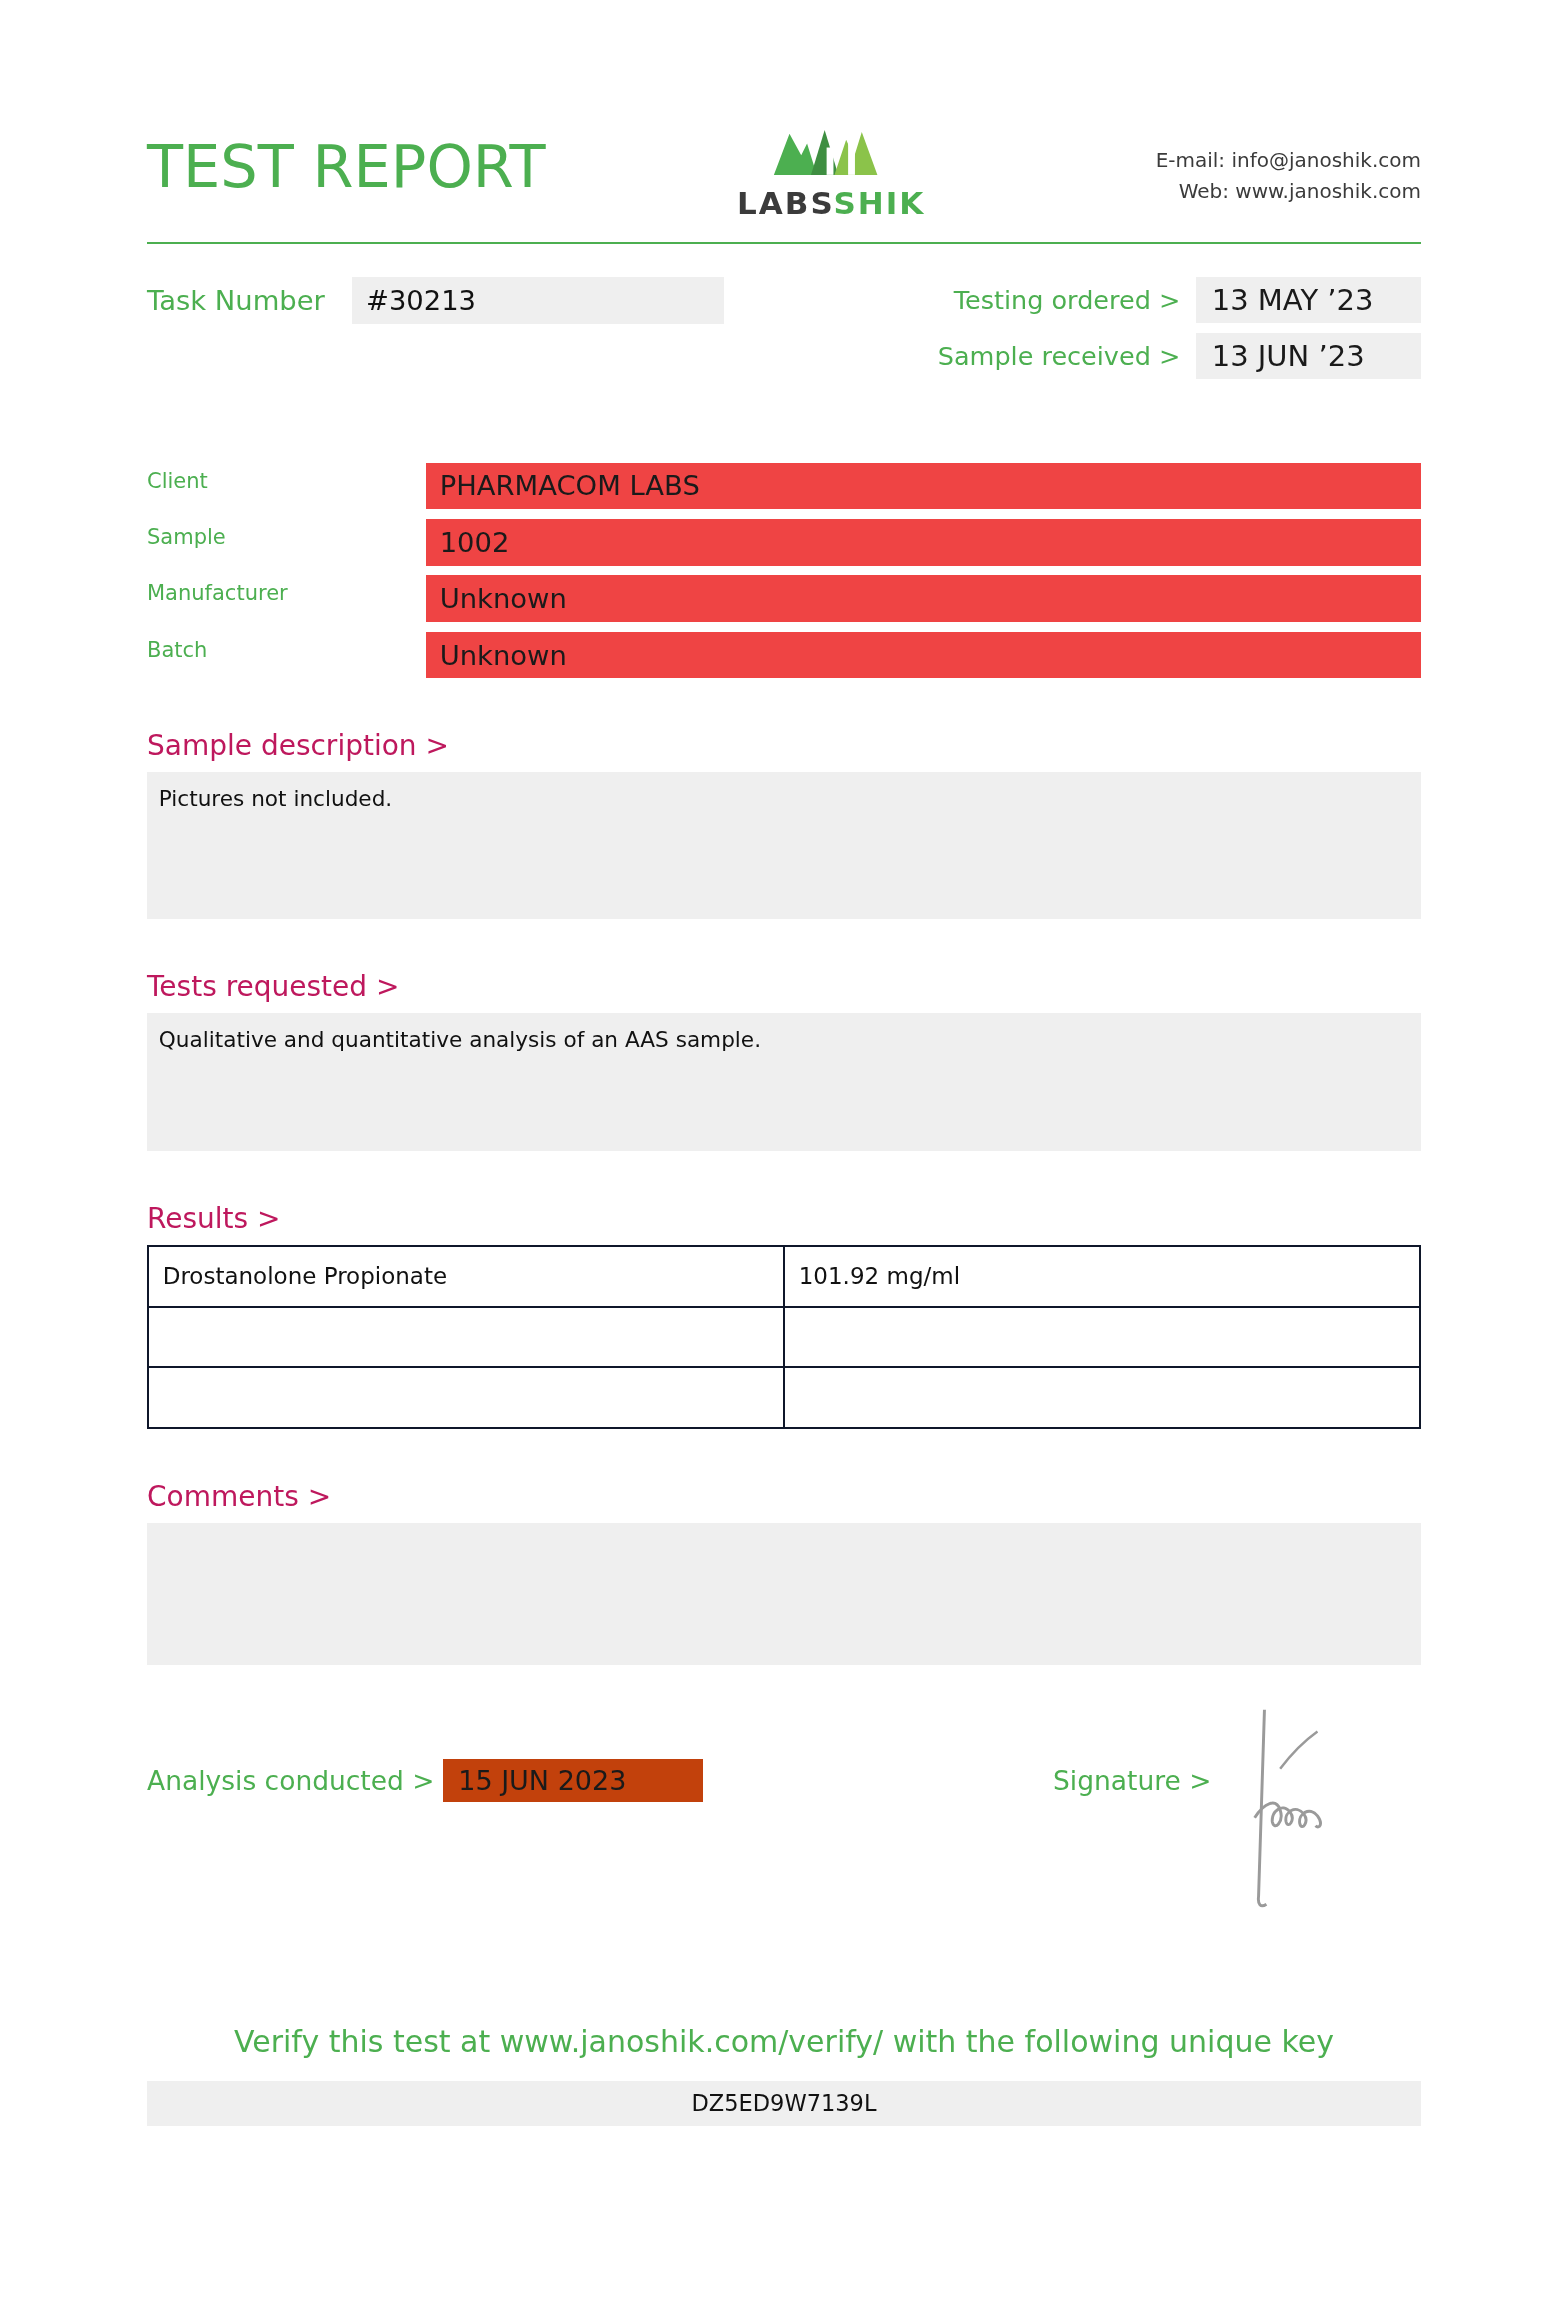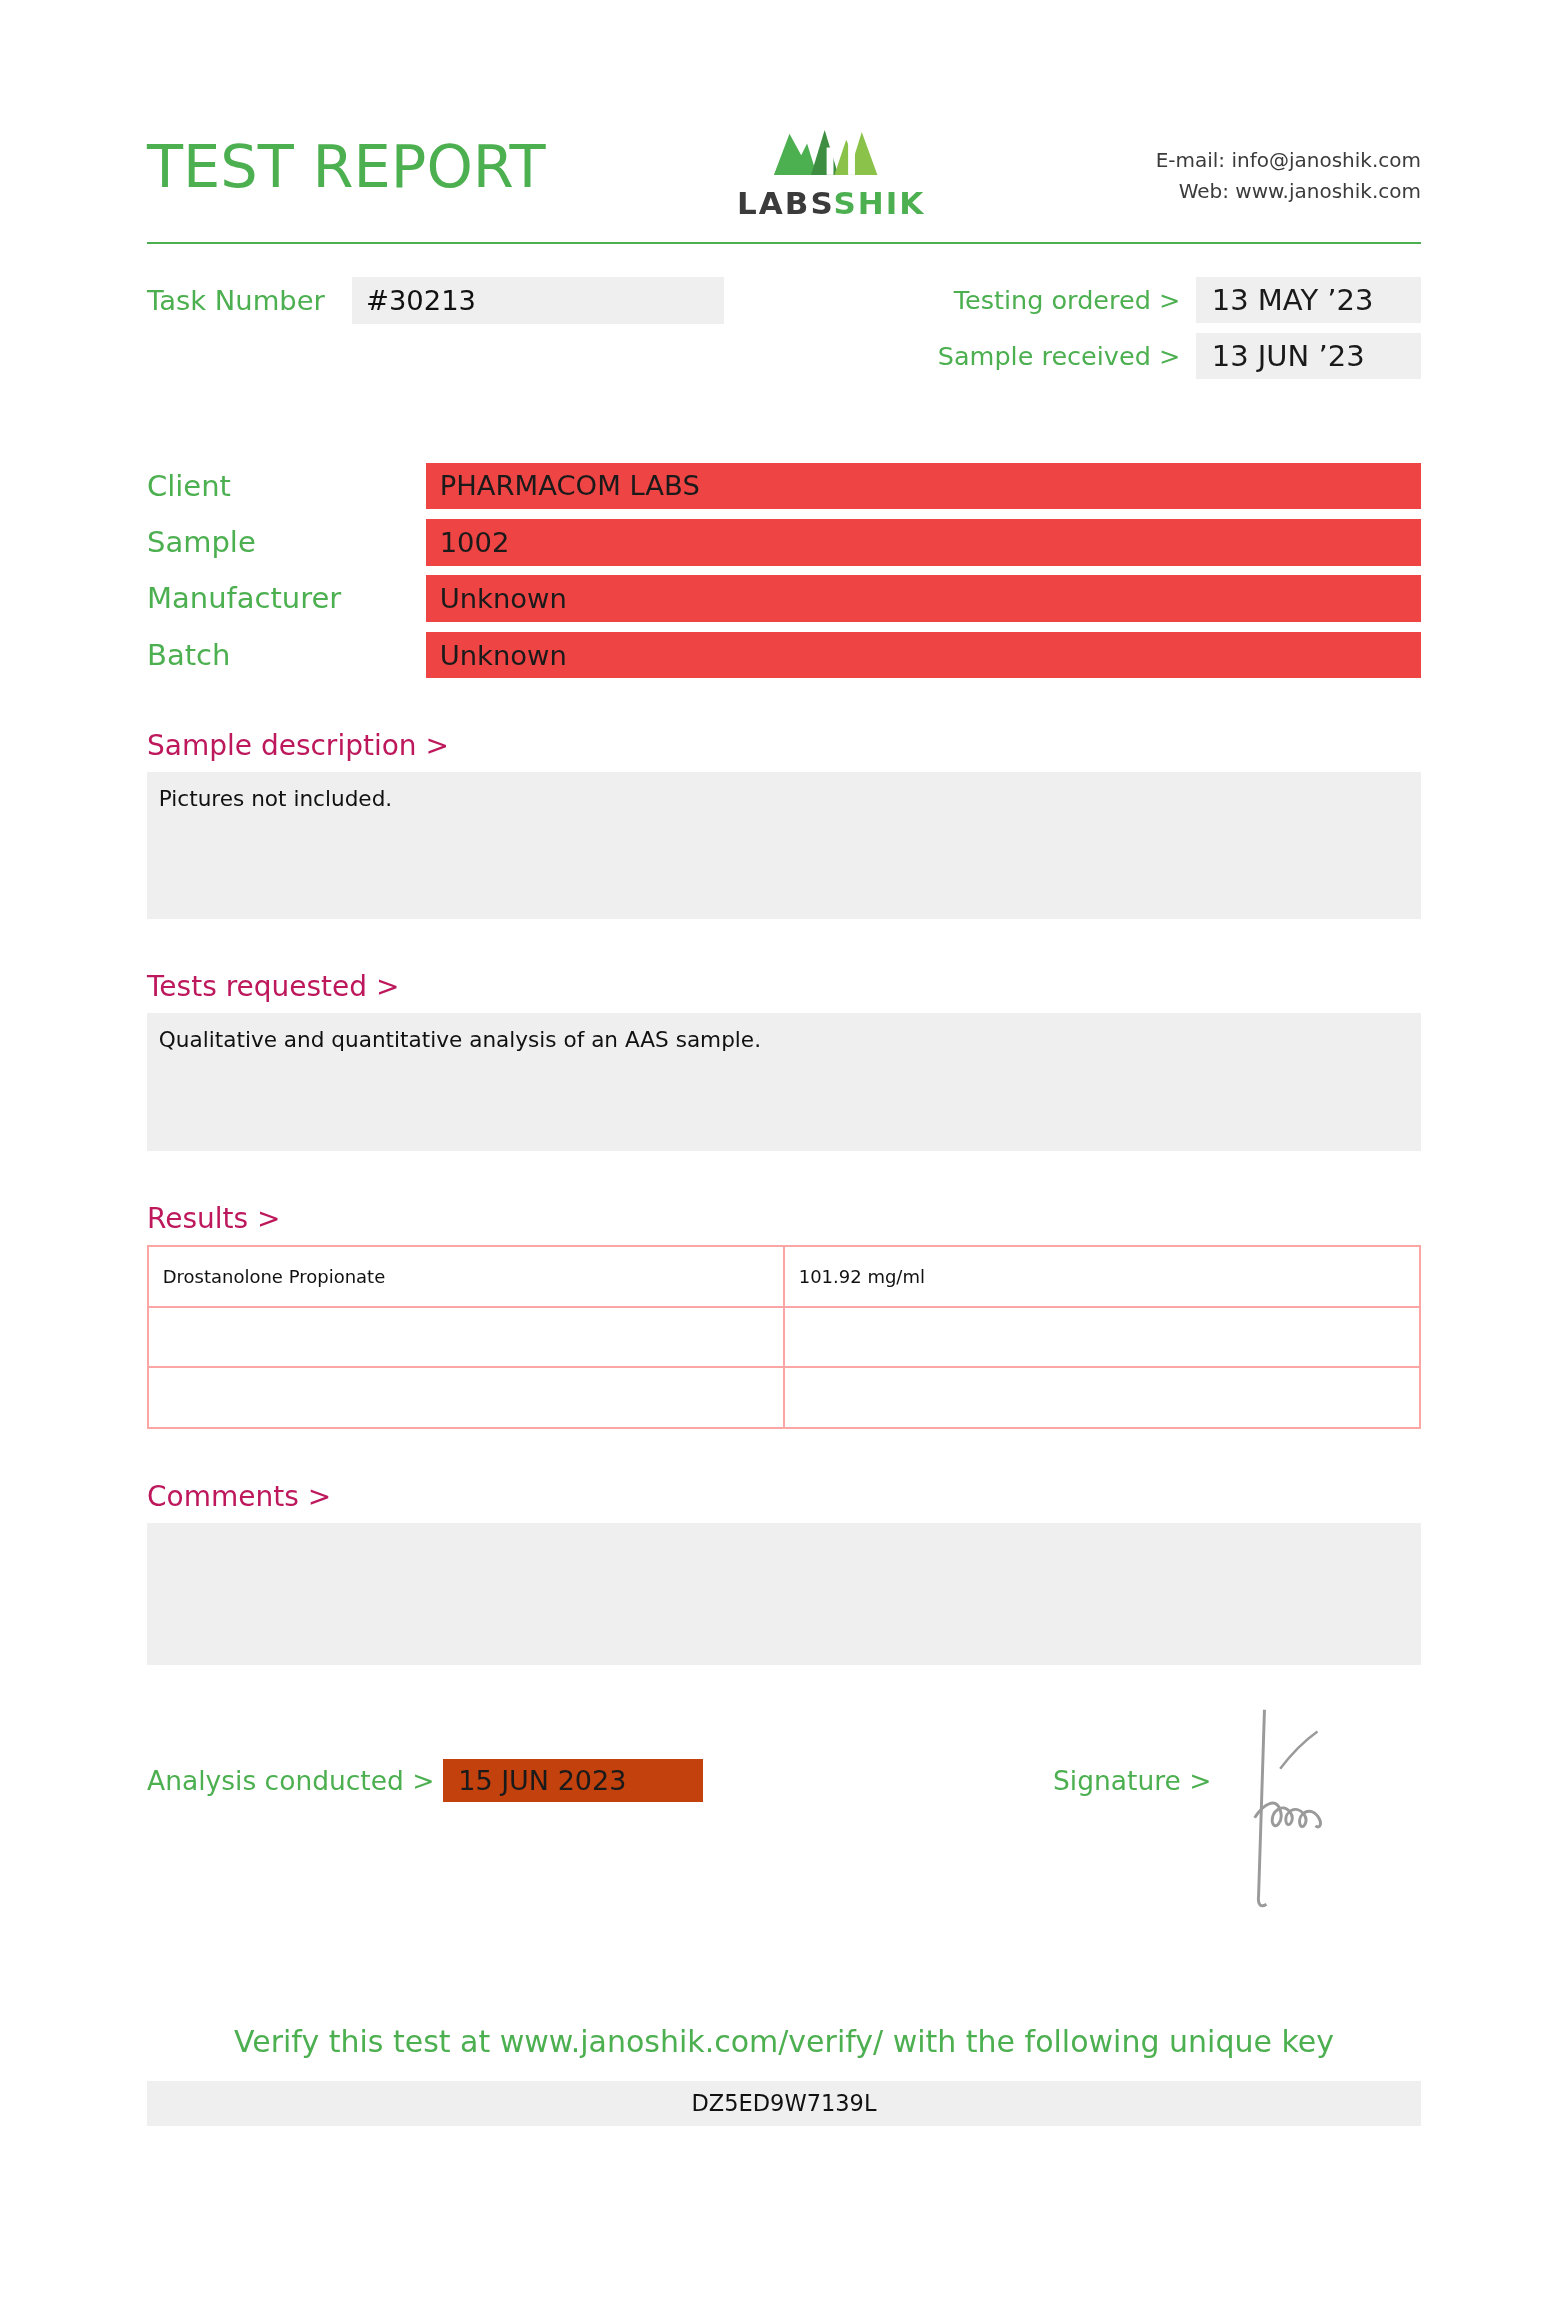--- a/index.html
+++ b/index.html
@@ -125,21 +125,21 @@
   }
   .info-row {
     display: flex;
     align-items: stretch;
     margin-bottom: 9.8px;
   }
   .info-label {
     width: 279px;
     flex: 0 0 279px;
     color: #4caf50;
-    font-size: 29px;
+    font-size: 21px;
     padding-top: 5.9px;
   }
   .info-value {
     flex: 1;
     background: #ef4444;
     font-size: 27.4px;
     padding: 7.8px 13.7px;
     box-sizing: border-box;
   }
 
@@ -160,23 +160,23 @@
   .box-tests { height: 138px; }
   .box-comments { height: 142px; }
 
   
   .results-table {
     width: 100%;
     border-collapse: collapse;
     margin-top: 5.9px;
   }
   .results-table td {
-    border: 2px solid #fca5a5;
+    border: 2px solid #0f172a;
     height: 51px;
-    font-size: 18px;
+    font-size: 23px;
     padding: 3.9px 13.7px;
     color: #111;
   }
   .results-table td.col-name { width: 50%; }
 
   
   .footer-row {
     display: flex;
     justify-content: space-between;
     align-items: flex-start;

